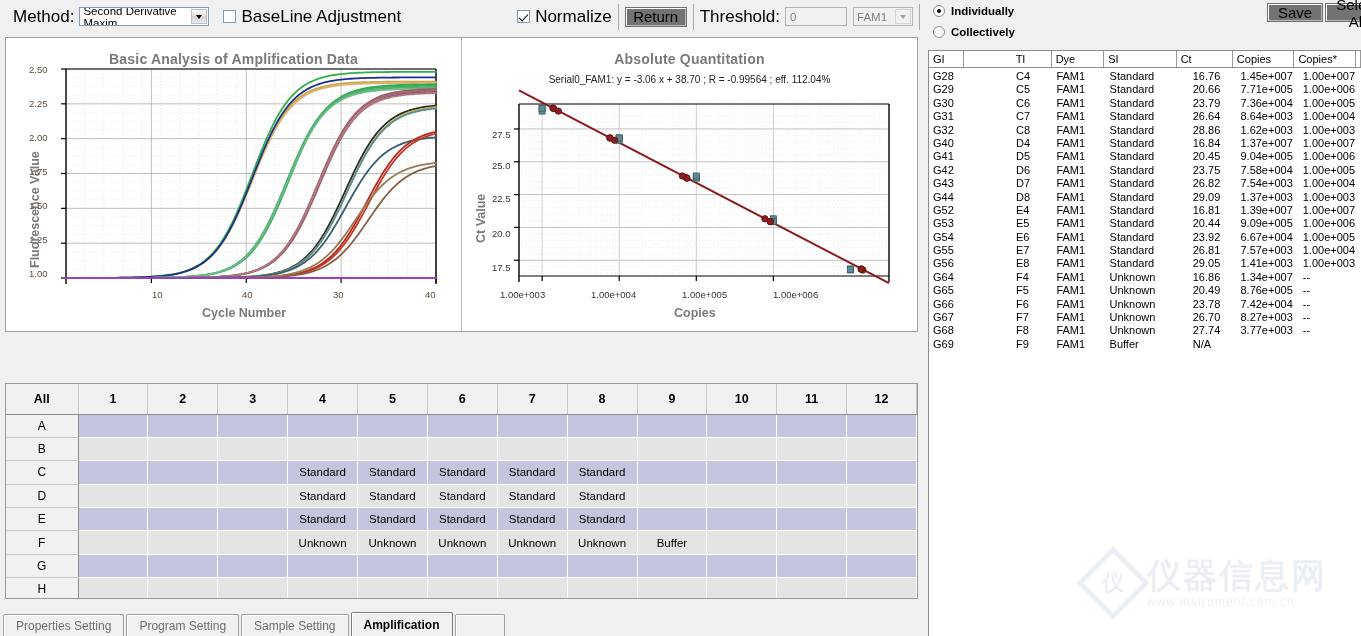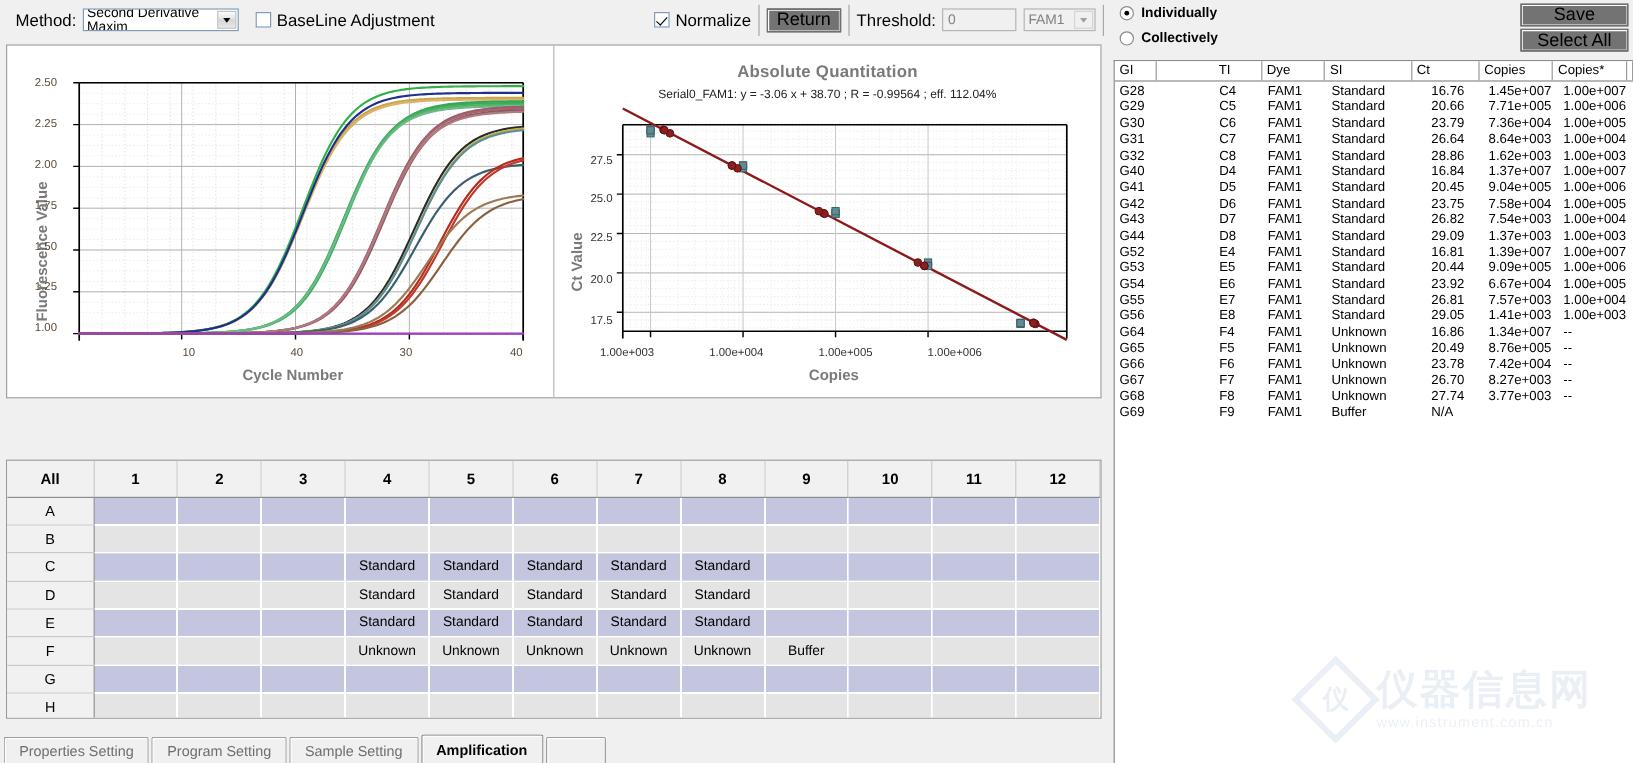--- a/index.html
+++ b/index.html
@@ -16,21 +16,21 @@
 
   
   .toolbar {
     position: absolute; left: 0; top: 0; width: 926px; height: 33px;
     background: #f0f0f0;
     display: flex; align-items: center;
   }
   .tb-sep {
     width: 1px; height: 26px; background: #a8a8a8; margin: 0 6px;
   }
-  .tb-label { font-size: 14px; color: #000; white-space: nowrap; }
+  .tb-label { font-size: 17px; color: #000; white-space: nowrap; }
   .combo {
     height: 19px; border: 1px solid #7f9db9; background: #fff;
     display: inline-flex; align-items: center; position: relative;
     padding: 0 18px 0 3px; font-size: 11.5px; overflow: hidden;
   }
   .combo.disabled { border: 1px solid #b4b4b4; background: #f0f0f0; color: #808080; }
   .combo .arrowbox {
     position: absolute; right: 1px; top: 1px; bottom: 1px; width: 16px;
     background: linear-gradient(#fcfcfc,#e2e2e2 45%,#d4d4d4 50%,#e8e8e8);
     border: 1px solid #c0c0c0;
@@ -76,21 +76,21 @@
     width: 12px; height: 12px; border-radius: 50%;
     border: 1px solid #8c8c8c; background: #fff; position: relative; flex: none;
   }
   .radio.on::after {
     content: ""; position: absolute; left: 3px; top: 3px;
     width: 4px; height: 4px; border-radius: 50%; background: #000;
   }
   .radio-label { font-size: 11.5px; font-weight: bold; }
   .rpanel-btns {
     position: absolute; right: 4px; top: 3px; width: 90px;
-    display: flex; flex-direction: column; gap: 2px;
+    display: flex; flex-direction: row; gap: 2px;
   }
   .rpanel-btns .btn { width: 90px; height: 19px; }
 
   
   .chart-wrap {
     position: absolute; left: 5px; top: 37px; width: 913px; height: 295px;
     background: #fff; border: 1px solid #a0a0a0;
     display: flex;
   }
   .chart-pane { position: relative; height: 100%; }
@@ -258,20 +258,21 @@
     </div>
     <div class="rpanel-btns">
       <button class="btn">Save</button>
       <button class="btn">Select All</button>
     </div>
   </div>
 
   <div class="chart-wrap">
 
     <div class="chart-pane left">
+      <div class="chart-title">Basic Analysis of Amplification Data</div>
       <div class="axis-title-y" style="left:22px; top:230px;">Fluorescence Value</div>
       <div class="axis-title-x" style="left:196px; top:268px;">Cycle Number</div>
 
       <div class="tick-lbl" style="left:23px; top:26px;">2.50</div>
       <div class="tick-lbl" style="left:23px; top:60px;">2.25</div>
       <div class="tick-lbl" style="left:23px; top:94px;">2.00</div>
       <div class="tick-lbl" style="left:23px; top:128px;">1.75</div>
       <div class="tick-lbl" style="left:23px; top:162px;">1.50</div>
       <div class="tick-lbl" style="left:23px; top:196px;">1.25</div>
       <div class="tick-lbl" style="left:23px; top:230px;">1.00</div>

